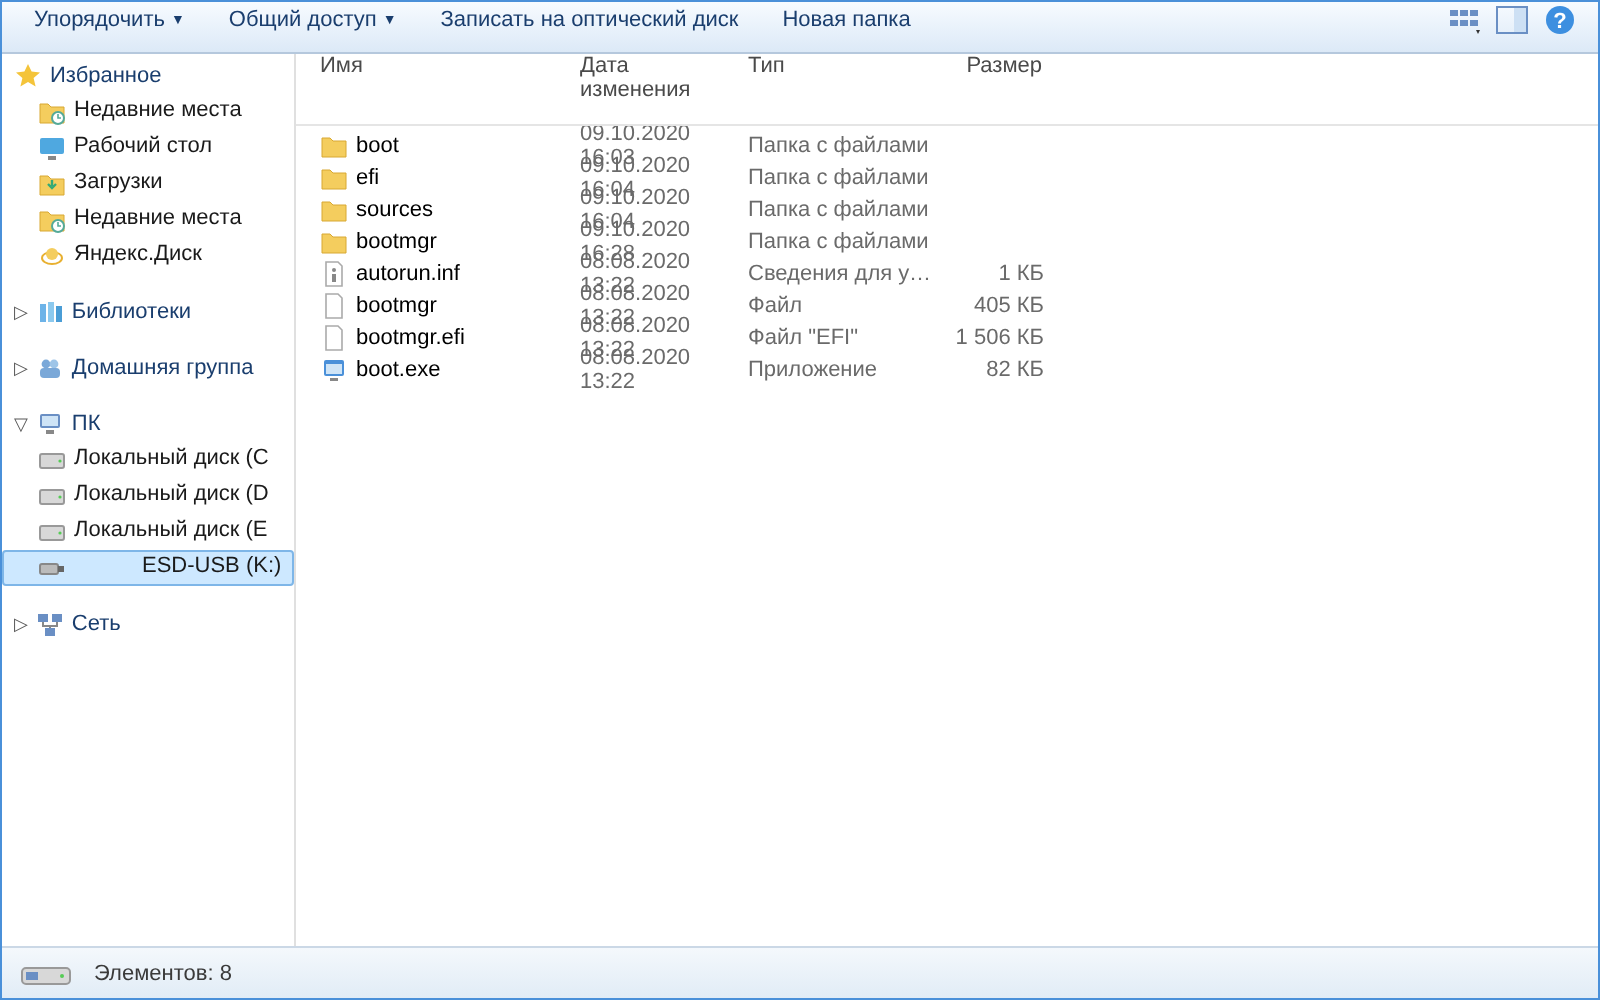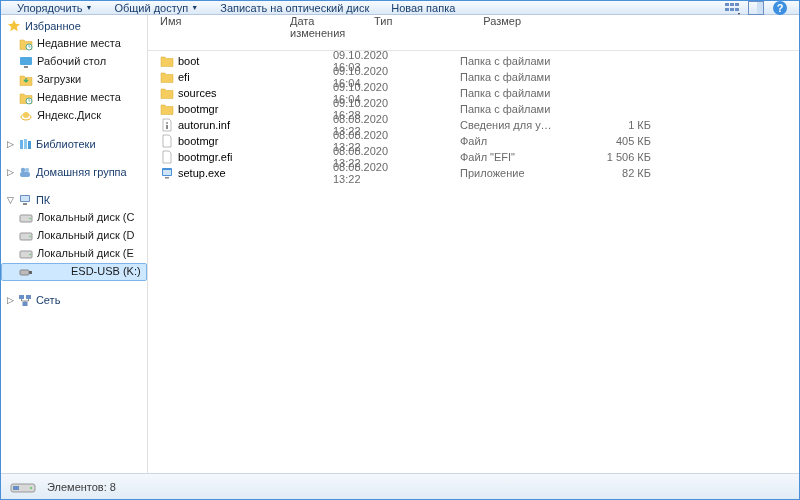--- a/index.html
+++ b/index.html
@@ -1,18 +1,18 @@
 <!DOCTYPE html>
 <html><head>
 <meta charset="utf-8">
 <style>
 * { margin: 0; padding: 0; box-sizing: border-box; font-family: "Segoe UI", Tahoma, sans-serif; font-size: 11px; }
 html, body { width: 800px; height: 500px; overflow: hidden; background: #fff; }
 .window { width: 800px; height: 500px; display: flex; flex-direction: column; border: 1px solid #4a90d9; }
-.toolbar { height: 14px; background: linear-gradient(to bottom, #f7fbff, #dce9f7); border-bottom: 1px solid #b5c8dd; display: flex; align-items: center; padding: 0 6px; gap: 2px; }
+.toolbar { height: 26px; background: linear-gradient(to bottom, #f7fbff, #dce9f7); border-bottom: 1px solid #b5c8dd; display: flex; align-items: flex-start; padding: 0 6px; gap: 2px; }
 .toolbar-btn { padding: 3px 10px; color: #1a3e6e; cursor: default; display: flex; align-items: center; gap: 3px; border-radius: 2px; }
 .dropdown-arrow { font-size: 7px; }
 .spacer { flex: 1; }
 .toolbar-icons { display: flex; align-items: center; gap: 6px; padding-right: 4px; }
 .toolbar-icon { width: 18px; height: 18px; display: flex; align-items: center; justify-content: center; }
 .main { flex: 1; display: flex; overflow: hidden; }
 .sidebar { width: 147px; background: #fff; overflow-y: auto; border-right: 1px solid #e0e0e0; padding-top: 2px; }
 .nav-group { margin-bottom: 10px; }
 .nav-head { display: flex; align-items: center; gap: 4px; padding: 2px 4px 2px 6px; color: #1a3e6e; }
 .tri { font-size: 9px; color: #5a5a5a; }
@@ -20,21 +20,21 @@
 .nav-item.selected { background: #cde8ff; border: 1px solid #7eb6e8; border-radius: 2px; padding: 1px 3px 1px 17px; gap: 38px; }
 .icon { width: 14px; height: 14px; display: inline-flex; align-items: center; justify-content: center; flex-shrink: 0; }
 .content { flex: 1; display: flex; flex-direction: column; background: #fff; }
 .columns { height: 36px; display: flex; align-items: flex-start; border-bottom: 1px solid #e5e5e5; padding-left: 6px; color: #4a4a4a; }
 .col { padding: 0 6px; border-right: 1px solid transparent; }
 .col-name { width: 130px; }
 .col-date { width: 84px; }
 .col-type { width: 100px; }
 .col-size { width: 60px; text-align: right; }
 .filelist { flex: 1; overflow-y: auto; padding-top: 2px; }
-.row { display: flex; align-items: center; height: 16px; padding-left: 6px; gap: 43px; }
+.row { display: flex; align-items: center; height: 16px; padding-left: 6px; }
 .cell-name { width: 130px; display: flex; align-items: center; gap: 4px; padding-left: 6px; }
 .cell-date { width: 84px; color: #6a6a6a; padding-left: 6px; }
 .cell-type { width: 100px; color: #6a6a6a; padding-left: 6px; white-space: nowrap; overflow: hidden; text-overflow: ellipsis; }
 .cell-size { width: 60px; color: #6a6a6a; text-align: right; padding-right: 6px; }
 .statusbar { height: 26px; background: linear-gradient(to bottom, #f4f8fc, #e1ecf6); border-top: 1px solid #cbd8e6; display: flex; align-items: center; padding: 0 8px; gap: 10px; color: #3a3a3a; }
 .statusbar .drive-icon { width: 28px; height: 18px; }
 svg { display: block; }
 </style>
 </head>
 <body>
@@ -340,21 +340,21 @@
           </div>
           <div class="row">
             <div class="cell-name">
               <span class="icon">
                 <svg width="14" height="14" viewBox="0 0 14 14">
                   <rect x="2" y="2" width="10" height="8" rx="1" fill="#4a90d9"></rect>
                   <rect x="3" y="4" width="8" height="5" fill="#cfe4f6"></rect>
                   <rect x="5" y="11" width="4" height="1.5" fill="#888"></rect>
                 </svg>
               </span>
-              <span>setup.exe</span>
+              <span>boot.exe</span>
             </div>
             <div class="cell-date">08.08.2020 13:22</div>
             <div class="cell-type">Приложение</div>
             <div class="cell-size">82 КБ</div>
           </div>
         </div>
     </div>
   </div>
 
   <div class="statusbar">

